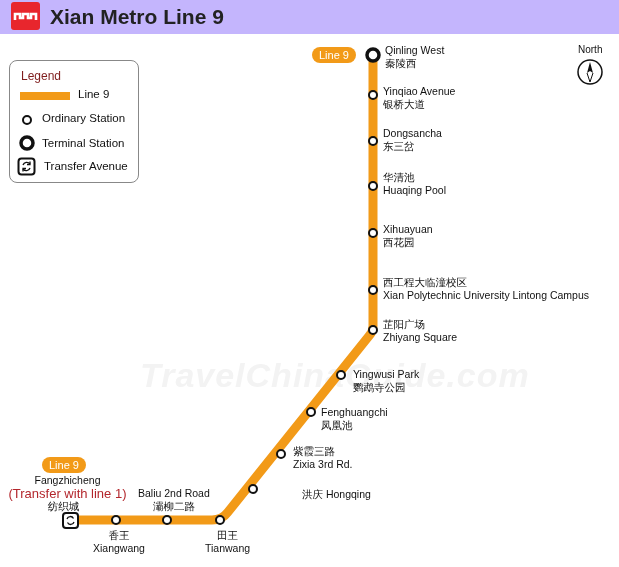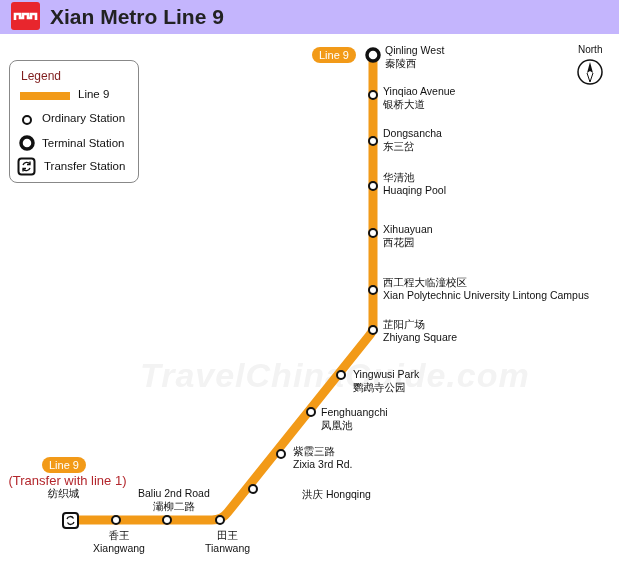--- a/index.html
+++ b/index.html
@@ -41,21 +41,21 @@
   <div class="lrow" style="left:32px;top:51px;">Ordinary Station</div>
   <svg style="position:absolute;left:7px;top:72px;" width="20" height="20">
       <circle cx="10" cy="10" r="6" fill="#fff" stroke="#111" stroke-width="3.5"></circle>
     </svg>
   <div class="lrow" style="left:32px;top:76px;">Terminal Station</div>
   <svg style="position:absolute;left:7px;top:96px;" width="19" height="19">
       <rect x="1.5" y="1.5" width="16" height="16" rx="3" fill="#fff" stroke="#111" stroke-width="2"></rect>
       <path d="M6 8 A4 4 0 0 1 13 7 M13 11 A4 4 0 0 1 6 12" fill="none" stroke="#111" stroke-width="1.4"></path>
       <path d="M13 4.5 L13 7.5 L10 7.5 M6 14.5 L6 11.5 L9 11.5" fill="none" stroke="#111" stroke-width="1.3"></path>
     </svg>
-  <div class="lrow" style="left:34px;top:99px;">Transfer Station</div>
+  <div class="lrow" style="left:34px;top:99px;">Transfer Avenue</div>
 </div>
 
 <div class="north">North</div>
 <svg style="position:absolute;left:575px;top:58px;" width="30" height="30" viewBox="0 0 30 30">
   <circle cx="15" cy="14" r="12" fill="#fff" stroke="#111" stroke-width="1.5"></circle>
   <path d="M15 4 L18 15 L15 13 L12 15 Z" fill="#111"></path>
   <path d="M12 15 L15 24 L18 15" fill="none" stroke="#111" stroke-width="1"></path>
 </svg>
 
 <svg class="map" width="619" height="567">
@@ -130,15 +130,16 @@
   </div>
 <div class="lbl" style="left:138px;top:487px;text-align:center;">
     <div>Baliu 2nd Road</div>
     <div>灞柳二路</div>
   </div>
 <div class="lbl" style="left:93px;top:529px;text-align:center;">
     <div>香王</div>
     <div>Xiangwang</div>
   </div>
 <div class="lbl" style="left:5px;top:474px;width:125px;text-align:center;">
+  <div>Fangzhicheng</div>
   <div class="transfer-note">(Transfer with line 1)</div>
   <div style="margin-left:-8px;">纺织城</div>
 </div>
 
 </body></html>

